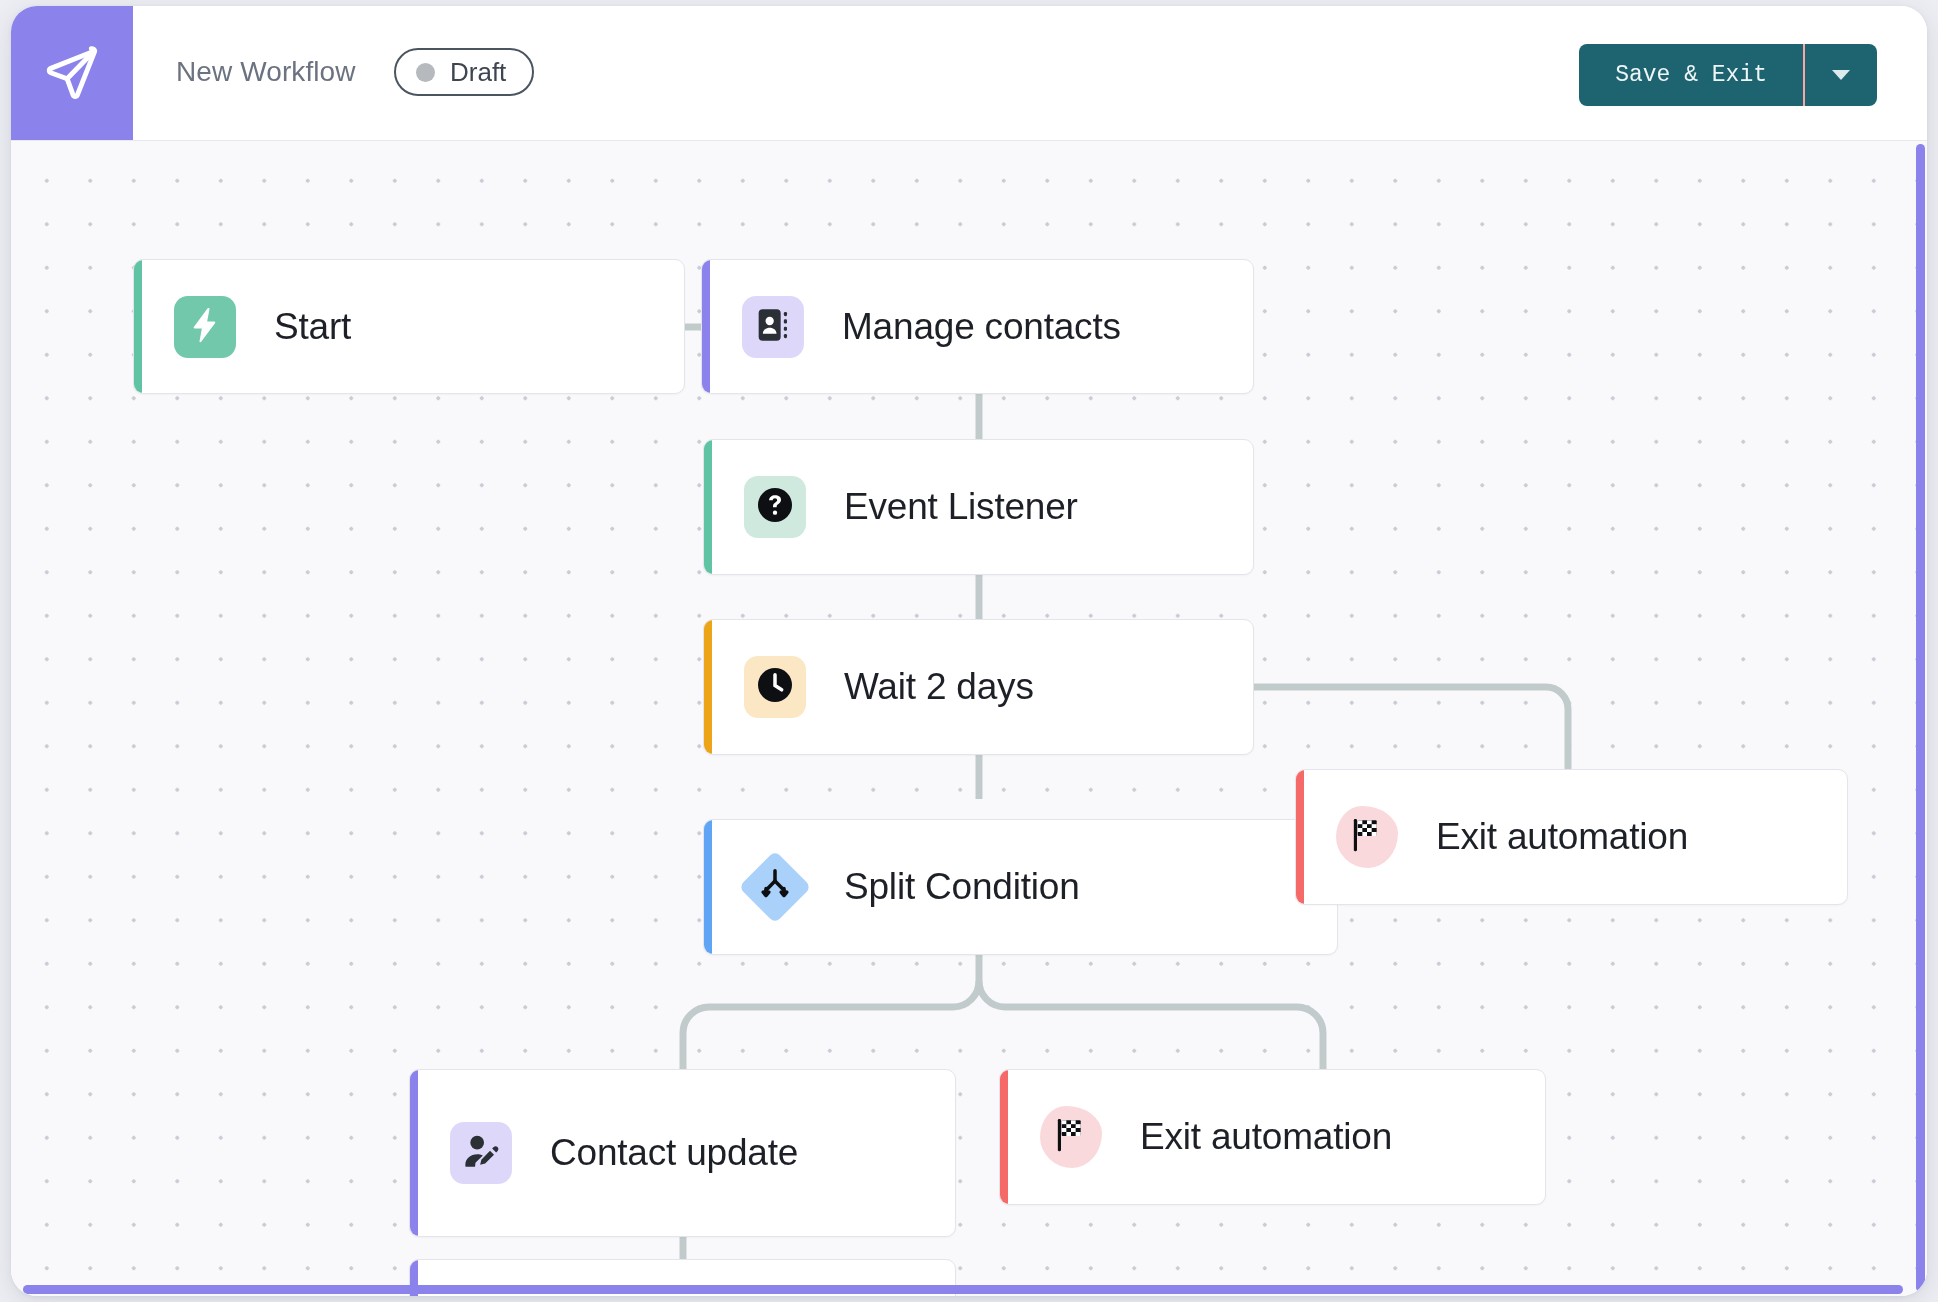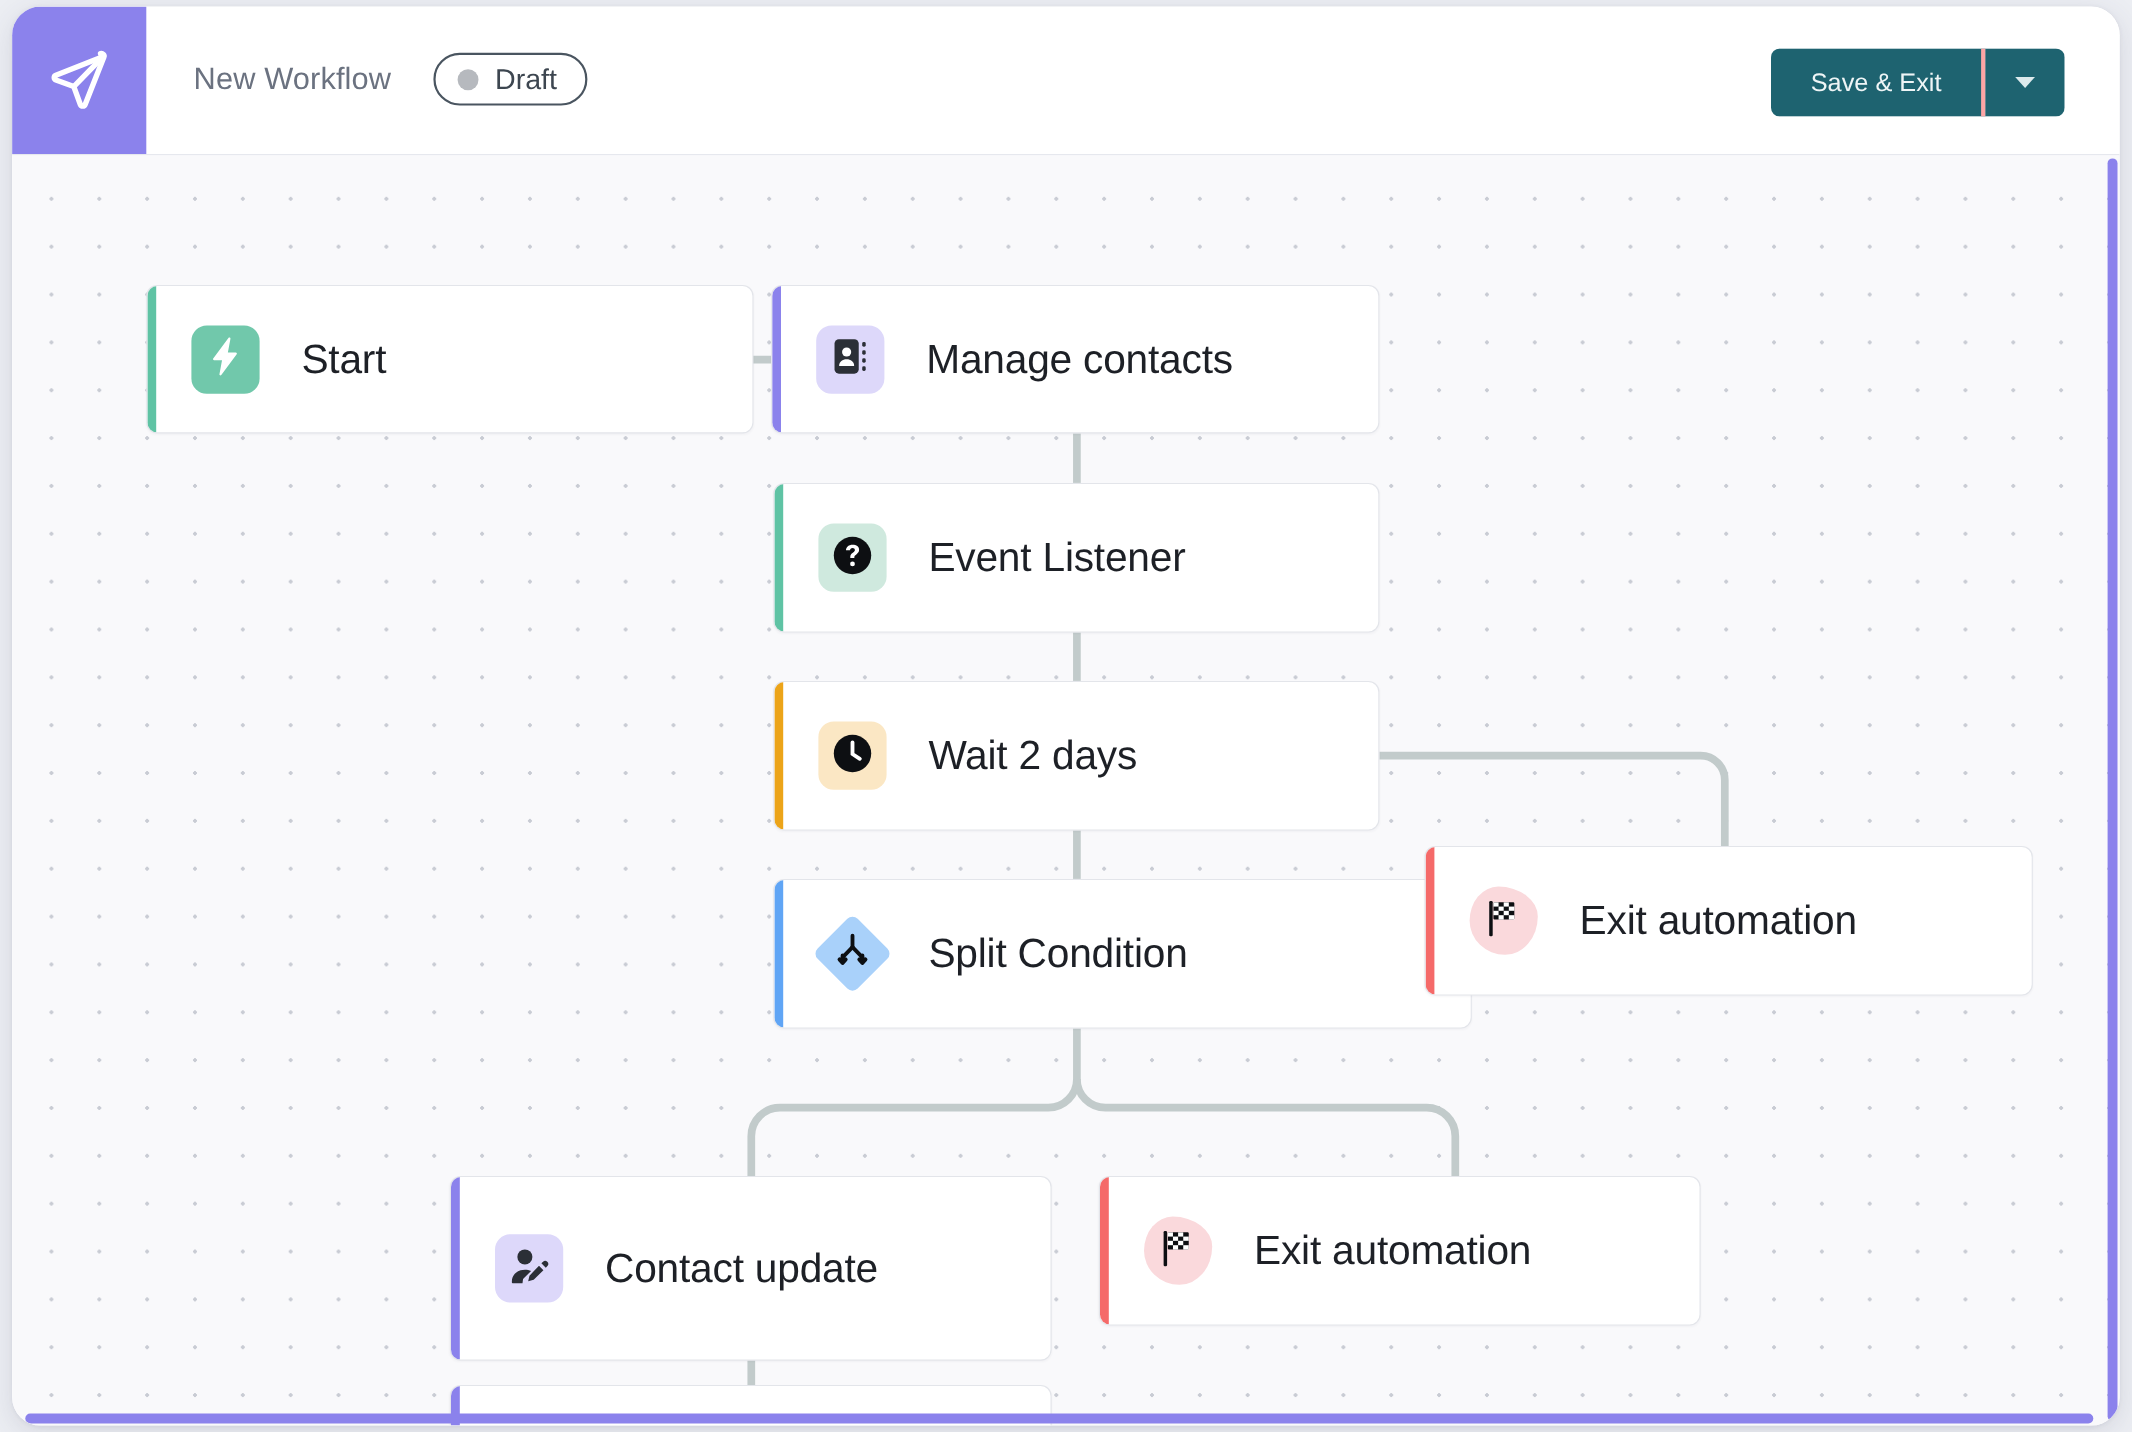--- a/index.html
+++ b/index.html
@@ -87,24 +87,24 @@
     display: flex;
     height: 62px;
     border-radius: 8px;
     overflow: hidden;
   }
   #save-exit-button {
     background: #1e6370;
     color: #eef5f6;
     border: none;
     font-size: 23px;
-    font-family: Liberation Sans, sans-serif;
+    font-family: Liberation Mono, monospace;
     padding: 0 36px;
     cursor: pointer;
-    border-right: 4px solid #fca5a5;
+    border-right: 2px solid #fca5a5;
   }
   #save-dropdown-button {
     background: #1e6370;
     border: none;
     width: 72px;
     cursor: pointer;
     display: flex;
     align-items: center;
     justify-content: center;
   }
@@ -312,21 +312,21 @@
           <div class="accent" style="background: rgb(236, 164, 25);"></div>
           <div class="node-icon">
             <div class="icon-bg" style="background: rgb(251, 231, 196);"></div>
             <span class="glyph"><svg xmlns="http://www.w3.org/2000/svg" width="40" height="40" viewBox="0 0 24 24">
                 <circle cx="12" cy="12" r="10.2" fill="#0d0f12"></circle>
                 <path d="M12 5.9v6.4l4 2.6" stroke="#fff" stroke-width="2.1" stroke-linecap="round" fill="none"></path>
               </svg></span>
           </div>
           <div class="node-label">Wait 2 days</div>
         </div>
-        <div class="node" style="left: 692px; top: 658px; width: 635px; height: 136px;">
+        <div class="node" style="left: 692px; top: 678px; width: 635px; height: 136px;">
           <div class="accent" style="background: rgb(96, 165, 245);"></div>
           <div class="node-icon diamond">
             <div class="icon-bg" style="background: rgb(169, 209, 250);"></div>
             <span class="glyph"><svg xmlns="http://www.w3.org/2000/svg" width="40" height="40" viewBox="0 0 24 24" fill="none" stroke="#0d0f12" stroke-width="2.1" stroke-linecap="round" stroke-linejoin="round">
                 <path d="M12 3.4v6.2"></path>
                 <path d="M12 9.6 6.6 15.2"></path>
                 <path d="M12 9.6l5.4 5.6"></path>
                 <path d="M6.6 14.1v3.4M4.9 16.3l1.7 2 1.7-2"></path>
                 <path d="M17.4 14.1v3.4M15.7 16.3l1.7 2 1.7-2"></path>
               </svg></span>

